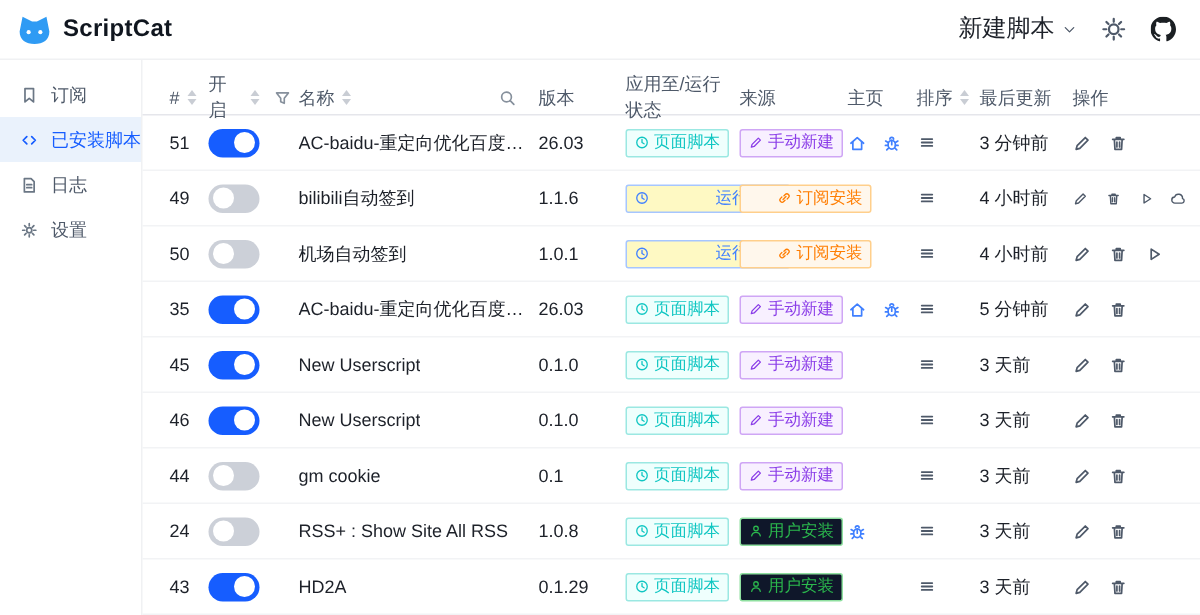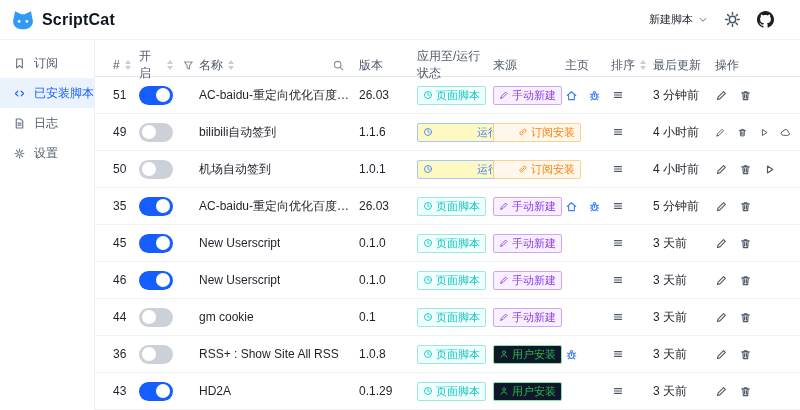--- a/index.html
+++ b/index.html
@@ -2,26 +2,26 @@
 <html><head>
 <meta charset="utf-8">
 <style>
   * { margin:0; padding:0; box-sizing:border-box; }
   html,body { width:800px; height:410px; overflow:hidden; background:#fff;
     font-family:"Liberation Sans","DejaVu Sans",sans-serif; color:#1d2129; }
   .app { width:800px; height:410px; display:flex; flex-direction:column; }
 
   
   .topbar { height:40px; flex:0 0 40px; display:flex; align-items:center;
-    padding:0 26px 0 10px; border-bottom:1px solid #f0f1f3; background:#fff; }
+    padding:0 16px 0 10px; border-bottom:1px solid #f0f1f3; background:#fff; }
   .brand { display:flex; align-items:center; gap:6px; }
   .brand svg { width:26px; height:26px; }
   .brand-title { font-size:16px; font-weight:700; color:#10161f; letter-spacing:.2px; }
   .topbar-right { margin-left:auto; display:flex; align-items:center; gap:16px; }
-  .newscript { display:flex; align-items:center; gap:5px; font-size:11px; color:#1d2129; cursor:pointer; }
+  .newscript { display:flex; align-items:center; gap:5px; font-size:16px; color:#1d2129; cursor:pointer; }
   .newscript svg { width:10px; height:10px; stroke:#4e5969; }
   .iconbtn { display:flex; align-items:center; cursor:pointer; }
   .iconbtn svg { width:17px; height:17px; }
 
   
   .shell { flex:1; display:flex; min-height:0; }
   .sidebar { width:95px; flex:0 0 95px; border-right:1px solid #f0f1f3; padding-top:8px; }
   .side-item { height:30px; display:flex; align-items:center; gap:8px; padding-left:13px;
     font-size:12px; color:#4e5969; cursor:pointer; }
   .side-item svg { width:13px; height:13px; stroke:#6b7785; flex:0 0 13px; }
@@ -597,21 +597,21 @@
           <svg class="ic">
               <use href="#i-pencil"></use>
             </svg>
           <svg class="ic">
               <use href="#i-trash"></use>
             </svg>
         </div>
       </div>
 
       <div class="tr">
-        <div class="td first">36</div>
+        <div class="td first">24</div>
         <div class="td">
             <span class="switch">
               <span class="knob"></span>
             </span>
           </div>
         <div class="td">
             <span class="script-name">RSS+ : Show Site All RSS</span>
           </div>
         <div class="td">1.0.8</div>
         <div class="td">

